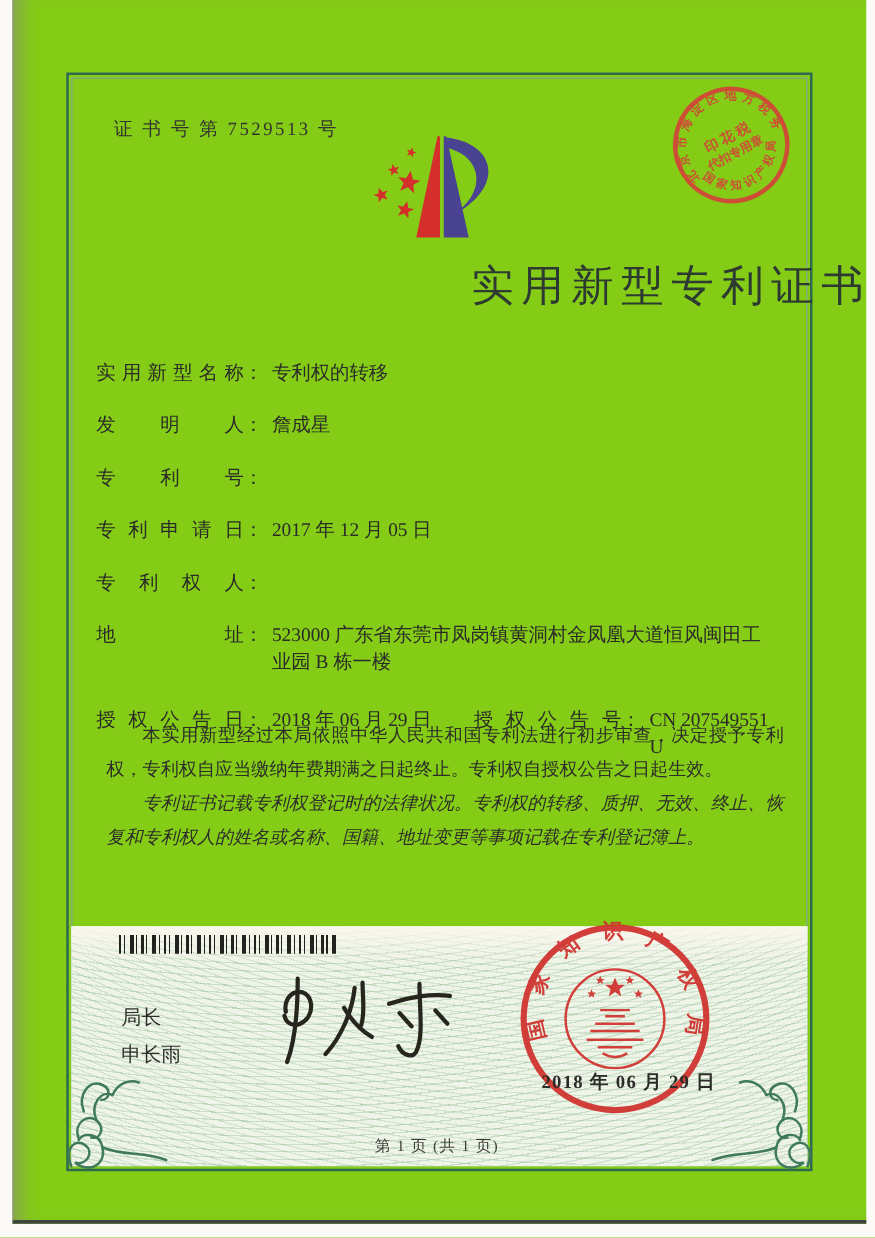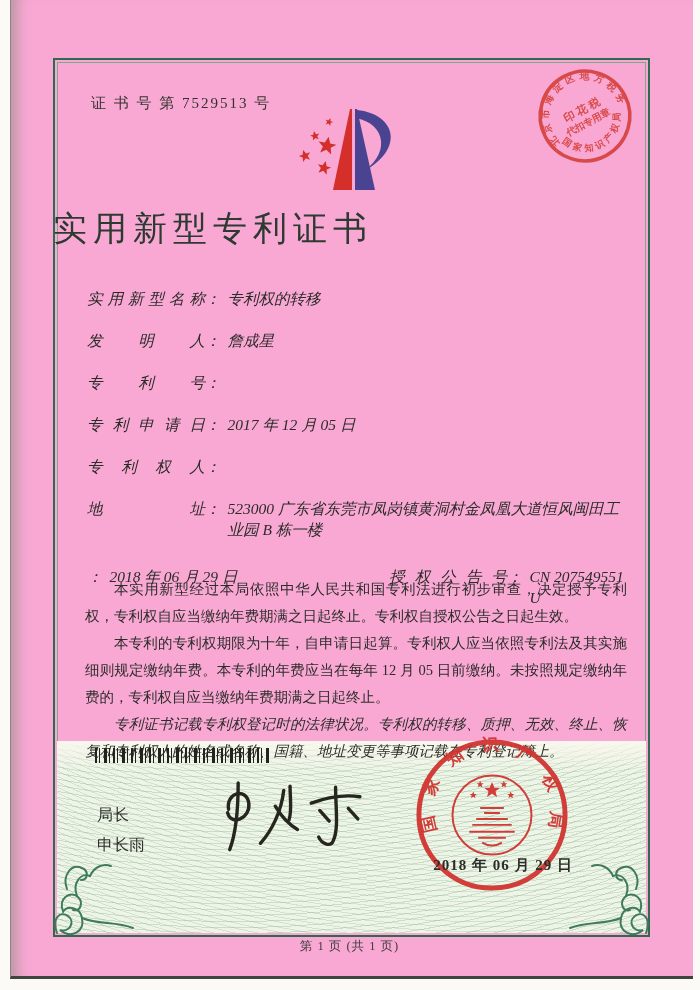--- a/index.html
+++ b/index.html
@@ -4,21 +4,21 @@
 <style>
   html,body{margin:0;padding:0;}
   body{
     width:700px;height:990px;position:relative;overflow:hidden;
     background:#fbfaf6;
     font-family:"Liberation Serif","DejaVu Serif",serif;
   }
   
   .paper{
     position:absolute;left:10px;top:0;width:682px;height:976px;
-    background:#f9a8d4;
+    background:#84cc16;
     border-left:1px solid #8a887c;
     border-bottom:3px solid #3f443c;
     box-shadow:inset 16px 0 14px -10px rgba(140,138,125,.6);
   }
   
   .frame{
     position:absolute;left:42px;top:58px;width:593px;height:875px;
     border:2px solid #2d6a4f;
   }
   .frame-inner{
@@ -40,25 +40,25 @@
   .fl-left{left:-8px;bottom:-10px;}
   .fl-right{right:-8px;bottom:-10px;transform:scaleX(-1);}
   
   .cert-no{
     position:absolute;left:80px;top:94px;
     font-size:15px;letter-spacing:2px;color:#33332f;
   }
   .logo{position:absolute;left:282px;top:102px;width:130px;height:95px;}
   .title{
     position:absolute;left:42px;top:206px;width:644px;
-    text-align:left;font-size:34px;letter-spacing:6px;
+    text-align:right;font-size:34px;letter-spacing:6px;
     color:#2d3a31;font-weight:500;
   }
   
-  .fields{position:absolute;left:76px;top:288px;width:545px;color:#2b2b28;font-style:italic;}
+  .fields{position:absolute;left:66px;top:288px;width:545px;color:#2b2b28;}
   .frow{display:flex;align-items:flex-start;margin-bottom:21px;font-size:15.5px;line-height:21px;}
   .flabel{width:118px;display:inline-block;text-align:justify;text-align-last:justify;flex:none;}
   .fcolon{flex:none;margin-right:7px;}
   .fvalue{max-width:392px;}
   .grant-row{display:flex;font-size:15.5px;line-height:21px;margin-top:26px;}
   .grant-group{display:flex;}
   .grant-group.g1{width:302px;flex:none;}
   
   .body-text{
     position:absolute;left:74px;top:576px;width:542px;
@@ -81,21 +81,21 @@
     font-family:"Liberation Sans","DejaVu Sans",sans-serif;
     font-size:16px;font-weight:500;color:#2e2e2b;line-height:30px;
   }
   .signature{position:absolute;left:188px;top:776px;width:180px;height:88px;}
   .seal{position:absolute;left:402px;top:736px;width:158px;height:158px;opacity:.93;}
   .seal-date{
     position:absolute;left:384px;top:856px;width:216px;text-align:center;
     font-size:15px;font-weight:600;letter-spacing:1px;color:#2b2b28;
   }
   .footer{
-    position:absolute;left:42px;top:938px;width:593px;text-align:center;
+    position:absolute;left:42px;top:909px;width:593px;text-align:center;
     font-size:12.5px;letter-spacing:1px;color:#3c3c38;
   }
   
   .stamp{
     position:absolute;left:518px;top:60px;width:112px;height:112px;
     transform:rotate(-28deg);opacity:.9;
   }
 </style>
 </head>
 <body>
@@ -173,34 +173,34 @@
       <span class="flabel">专利权人</span>
         <span class="fcolon">：</span>
     </div>
     <div class="frow">
       <span class="flabel">地址</span>
         <span class="fcolon">：</span>
         <span class="fvalue">523000 广东省东莞市凤岗镇黄洞村金凤凰大道恒风闽田工业园 B 栋一楼</span>
     </div>
     <div class="grant-row">
       <span class="grant-group g1">
+        <span class="flabel">授权公告日</span>
           <span class="fcolon">：</span>
           <span>2018 年 06 月 29 日</span>
       </span>
       <span class="grant-group">
         <span class="flabel">授权公告号</span>
           <span class="fcolon">：</span>
           <span>CN 207549551 U</span>
       </span>
     </div>
   </div>
 
   <div class="body-text">
     <p>本实用新型经过本局依照中华人民共和国专利法进行初步审查，决定授予专利权，专利权自应当缴纳年费期满之日起终止。专利权自授权公告之日起生效。</p>
-    <p>本专利的专利权期限为十年，自申请日起算。专利权人应当依照专利法及其实施细则规定缴纳年费。本专利的年费应当在每年 12 月 05 日前缴纳。未按照规定缴纳年费的，专利权自应当缴纳年费期满之日起终止。</p>
     <p class="kai">专利证书记载专利权登记时的法律状况。专利权的转移、质押、无效、终止、恢复和专利权人的姓名或名称、国籍、地址变更等事项记载在专利登记簿上。</p>
   </div>
 
   <div class="barcode"></div>
 
   <div class="director">
     <div>局长</div>
     <div>申长雨</div>
   </div>
 

